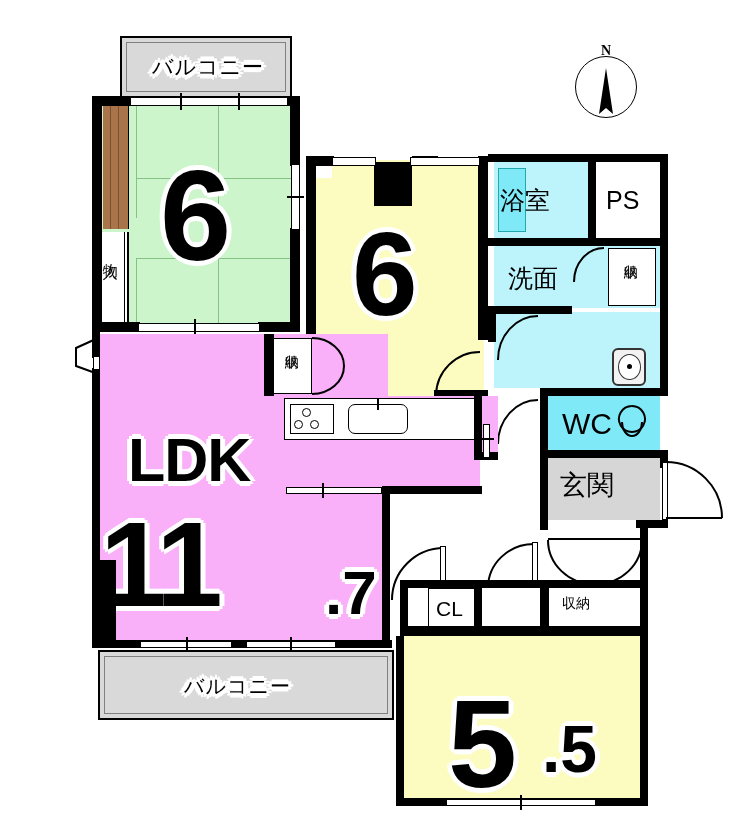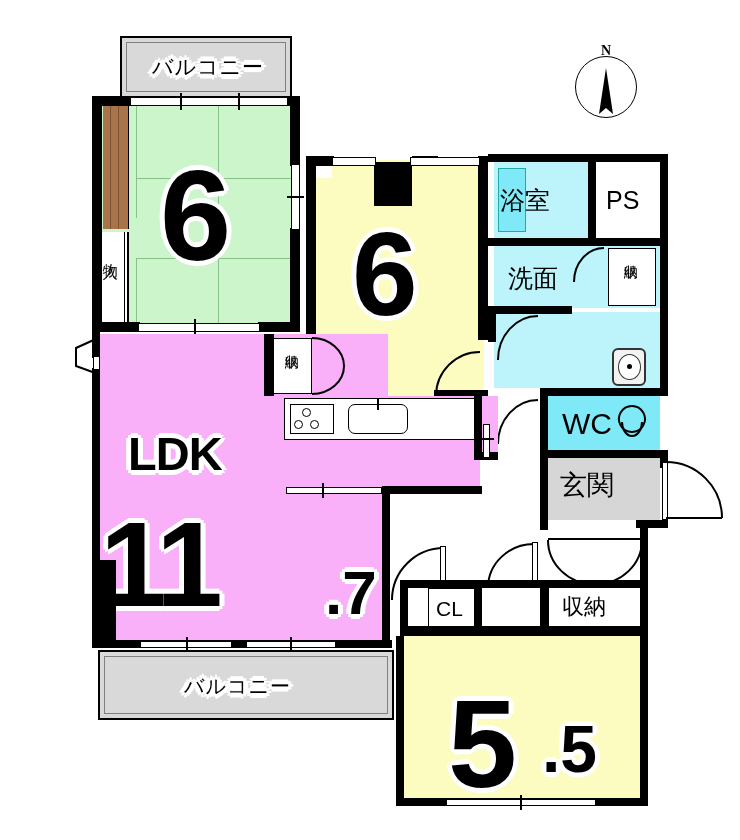--- a/index.html
+++ b/index.html
@@ -184,21 +184,21 @@
   <div class="abs" style="left:310px;top:420px;width:9px;height:9px;border:1px solid #000;border-radius:50%;"></div>
   <div class="abs" style="left:348px;top:404px;width:60px;height:30px;background:#fff;border:1px solid #000;border-radius:7px;"></div>
   <div class="abs" style="left:377px;top:398px;width:2px;height:12px;background:#000;"></div>
 
   <div class="fill" style="left:272px;top:338px;width:40px;height:56px;background:#fff;border:1px solid #000;"></div>
   <div class="lbl vert" style="left:285px;top:344px;font-size:14px;">収納</div>
   <svg class="arc" style="left:312px;top:338px;width:34px;height:56px;">
     <path d="M0,0 A32,28 0 0 1 0,56"></path>
   </svg>
 
-  <div class="lbl outl big" style="left:128px;top:430px;font-size:47px;letter-spacing:-1px;">LDK</div>
+  <div class="lbl outl big" style="left:128px;top:430px;font-size:61px;letter-spacing:-1px;">LDK</div>
   <div class="lbl outl big" style="left:100px;top:504px;font-size:120px;letter-spacing:-4px;">11</div>
   <div class="lbl outl big" style="left:325px;top:562px;font-size:62px;">.7</div>
 
   <div class="wall" style="left:92px;top:332px;width:8px;height:26px;"></div>
   <div class="wall" style="left:92px;top:368px;width:8px;height:192px;"></div>
   <div class="wall" style="left:92px;top:560px;width:24px;height:88px;"></div>
   <div class="wall" style="left:92px;top:640px;width:300px;height:8px;"></div>
   <div class="wall" style="left:382px;top:492px;width:8px;height:156px;"></div>
   <div class="wall" style="left:264px;top:334px;width:10px;height:62px;"></div>
   <div class="wall" style="left:474px;top:396px;width:8px;height:62px;"></div>
@@ -230,21 +230,21 @@
   <div class="abs" style="left:104px;top:656px;width:284px;height:58px;border:1px solid #808080;"></div>
   <div class="lbl outl" style="left:184px;top:676px;font-size:20px;letter-spacing:1px;">バルコニー</div>
 
   <div class="fill" style="left:428px;top:588px;width:48px;height:42px;background:#fff;border:1px solid #000;"></div>
   <div class="lbl" style="left:436px;top:598px;font-size:21px;">CL</div>
   <svg class="arc" style="left:428px;top:630px;width:34px;height:34px;">
     <path d="M0,0 A32,32 0 0 1 32,32" stroke-width="1.6"></path>
   </svg>
 
   <div class="fill" style="left:548px;top:584px;width:94px;height:46px;background:#fff;border:1px solid #000;"></div>
-  <div class="lbl" style="left:562px;top:596px;font-size:22px;">収納</div>
+  <div class="lbl" style="left:562px;top:596px;font-size:14px;">収納</div>
   <svg class="arc" style="left:548px;top:540px;width:96px;height:46px;">
     <path d="M0,0 A46,44 0 0 0 46,44" stroke-width="1.8"></path>
     <path d="M94,0 A46,44 0 0 1 48,44" stroke-width="1.8"></path>
   </svg>
   <div class="abs" style="left:548px;top:538px;width:96px;height:2px;background:#000;"></div>
 
   <svg class="arc" style="left:488px;top:544px;width:48px;height:44px;">
     <path d="M46,0 A46,44 0 0 0 0,44"></path>
   </svg>
   <div class="abs" style="left:532px;top:542px;width:6px;height:44px;background:#fff;border:1px solid #000;"></div>

